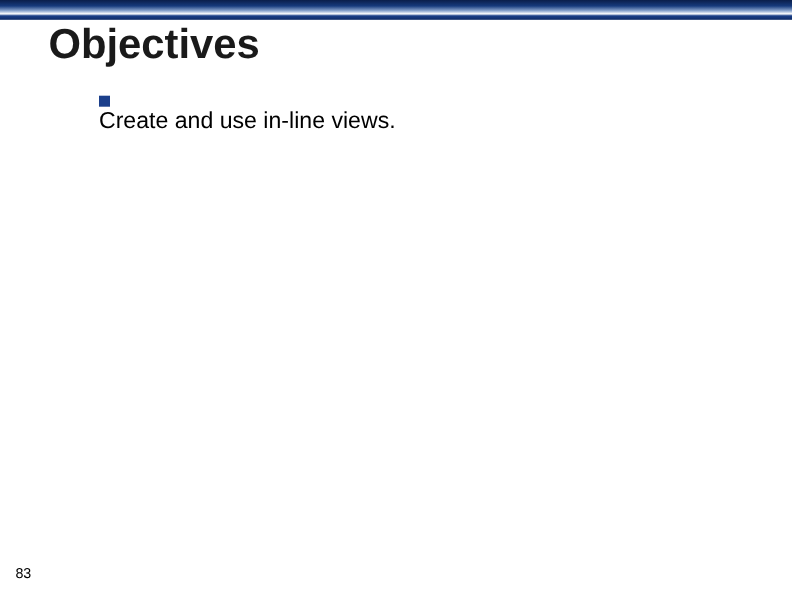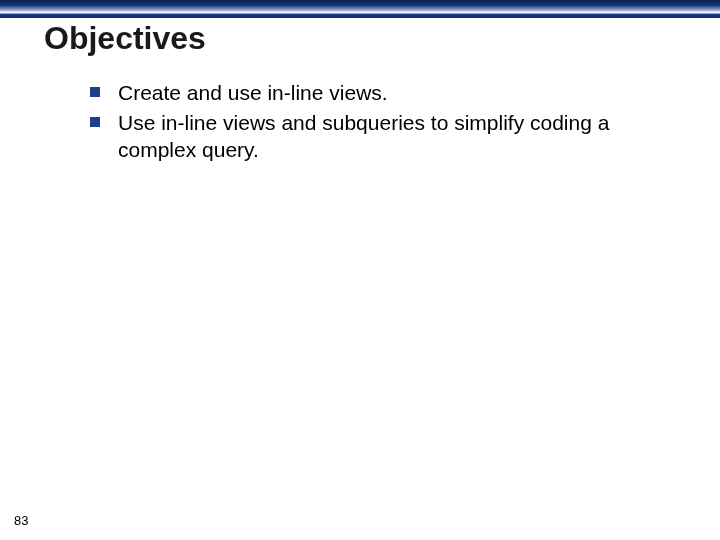--- a/index.html
+++ b/index.html
@@ -23,34 +23,35 @@
       #163a7c 30%,
       #8ea8d0 55%,
       #ffffff 70%,
       #1a3f88 80%,
       #0d2a66 100%);
   }
   .title {
     position: absolute;
     top: 20px;
     left: 44px;
-    font-size: 32px;
+    font-size: 38px;
     font-weight: bold;
     color: #1a1a1a;
   }
   .content {
     position: absolute;
     top: 80px;
     left: 90px;
     right: 60px;
   }
   .bullet-row {
     display: flex;
     align-items: flex-start;
     margin-bottom: 4px;
+    flex-direction: column;
   }
   .bullet {
     width: 10px;
     height: 10px;
     background: #1b3f8b;
     margin-top: 7px;
     margin-right: 18px;
     flex-shrink: 0;
   }
   .bullet-text {
@@ -72,19 +73,15 @@
 
 <div class="banner"></div>
 
 <div class="title">Objectives</div>
 
 <div class="content">
   <div class="bullet-row">
     <div class="bullet"></div>
     <div class="bullet-text">Create and use in-line views.</div>
   </div>
-  <div class="bullet-row">
-    <div class="bullet"></div>
-    <div class="bullet-text">Use in-line views and subqueries to simplify coding a complex query.</div>
-  </div>
 </div>
 
 <div class="page-number">83</div>
 
 </body></html>

